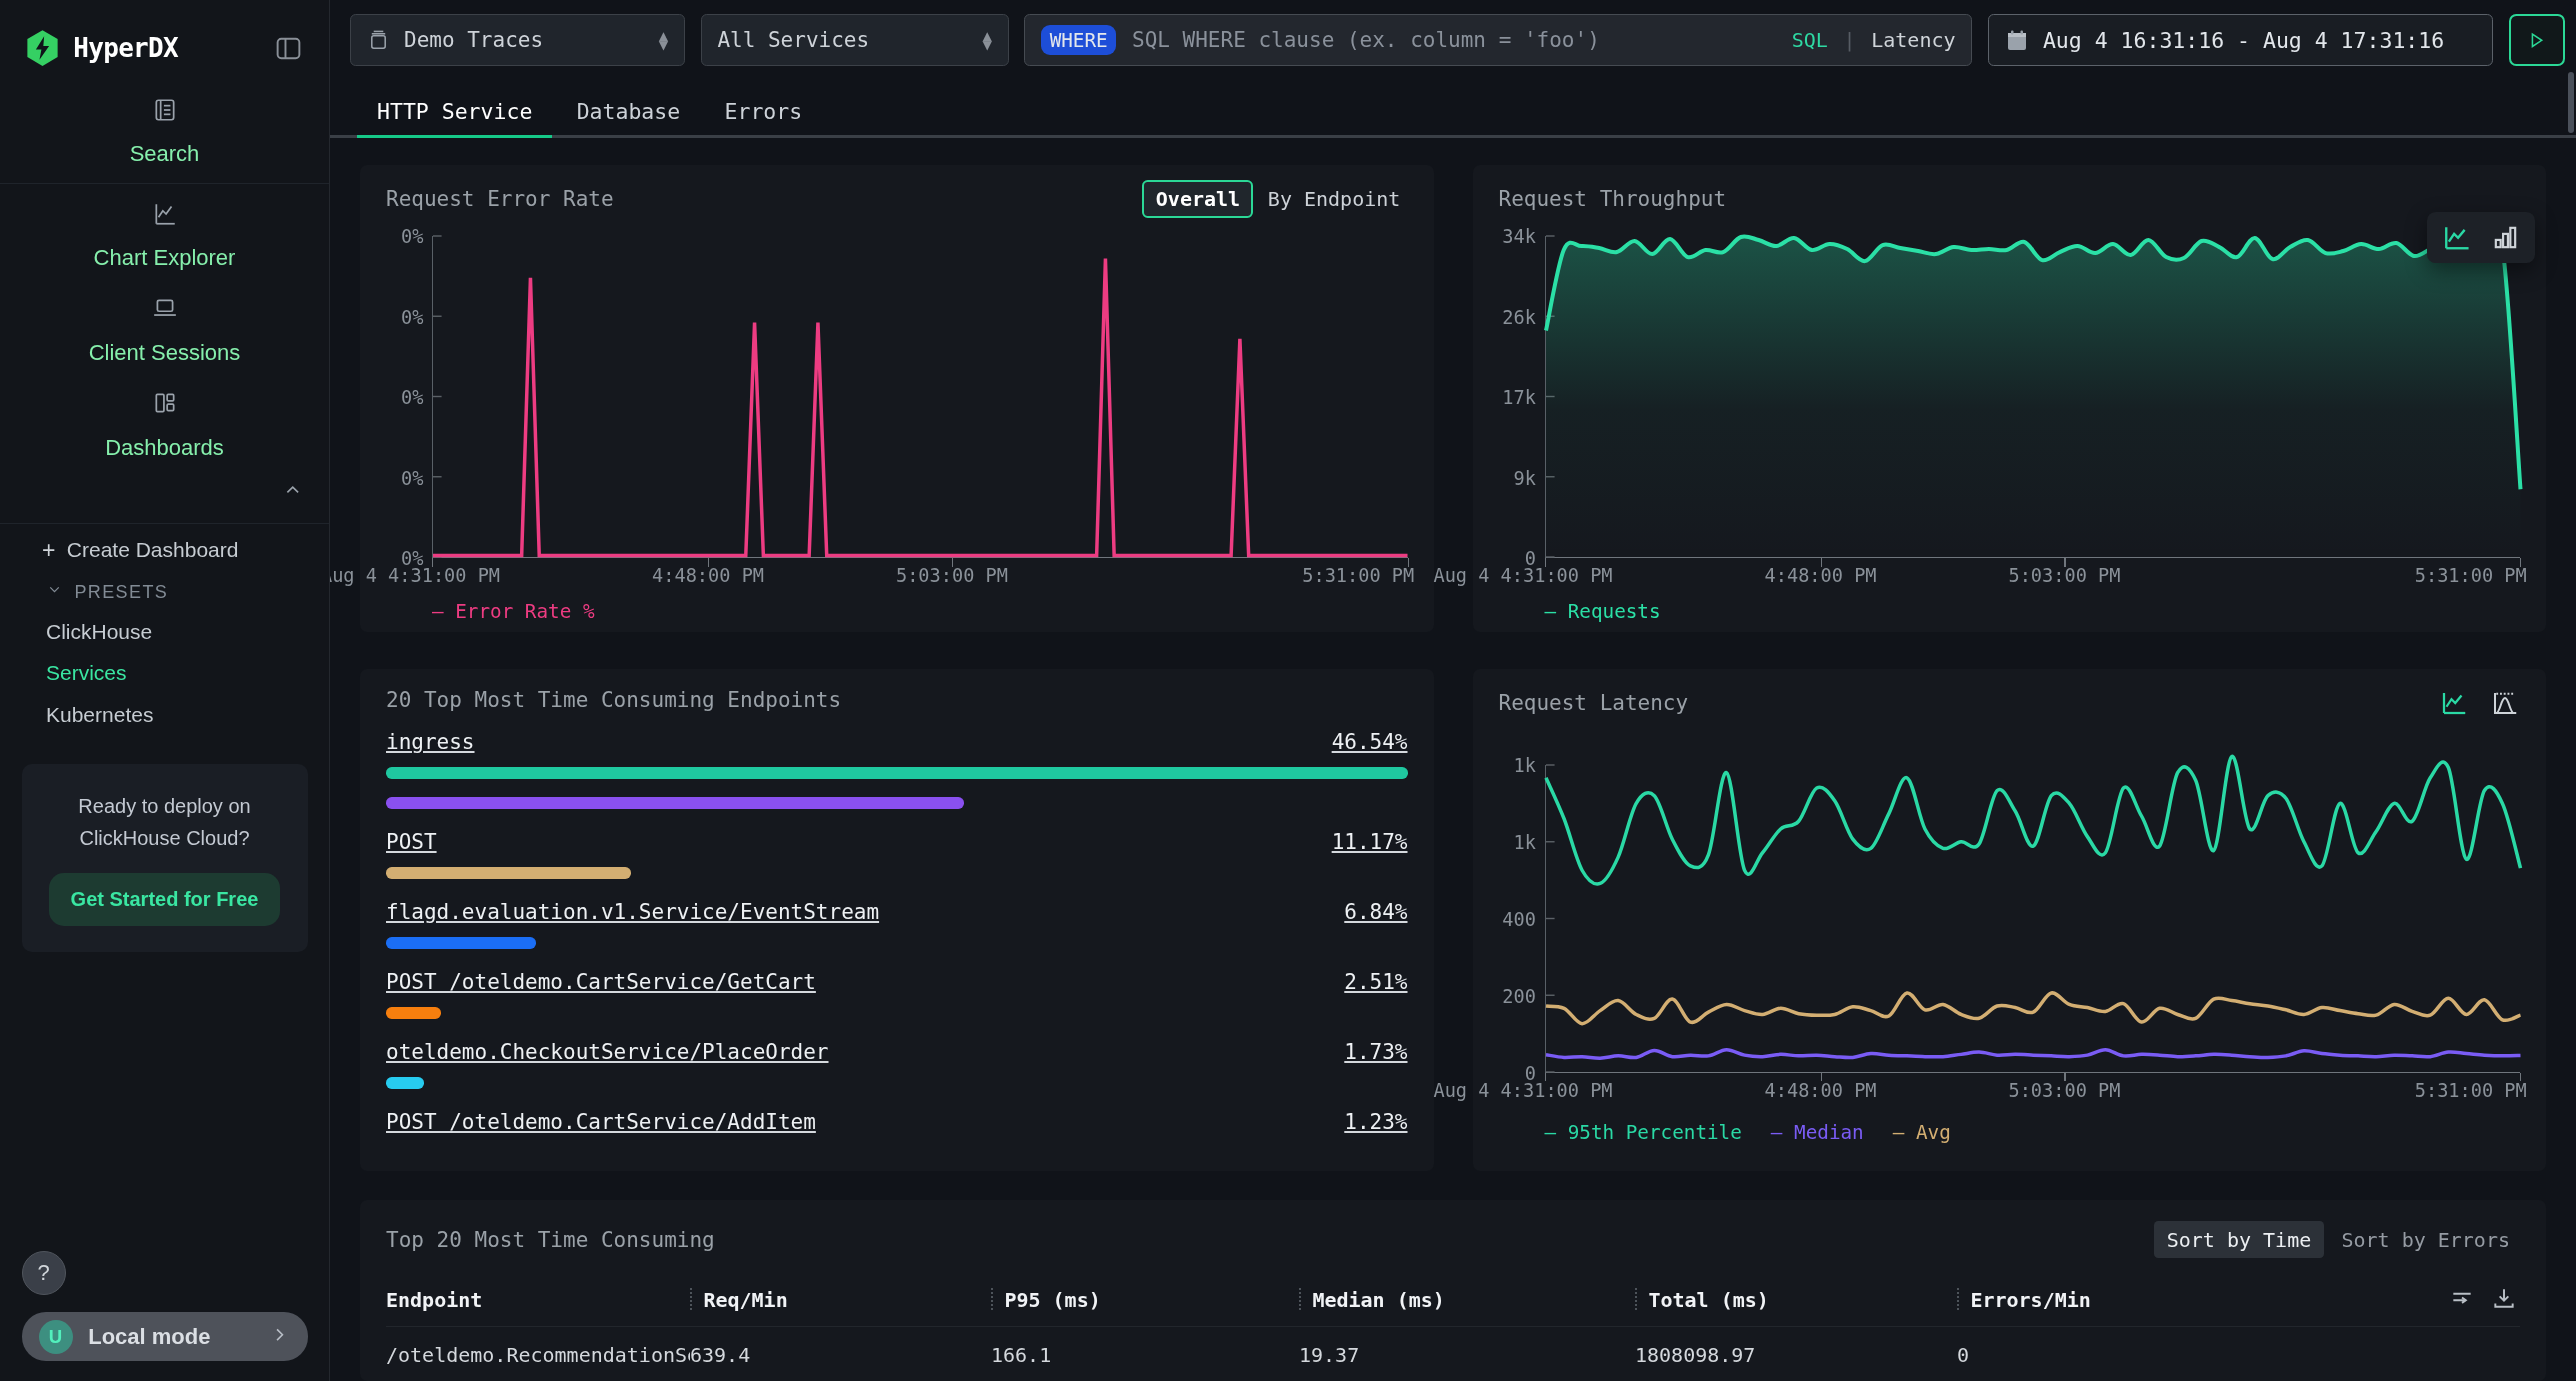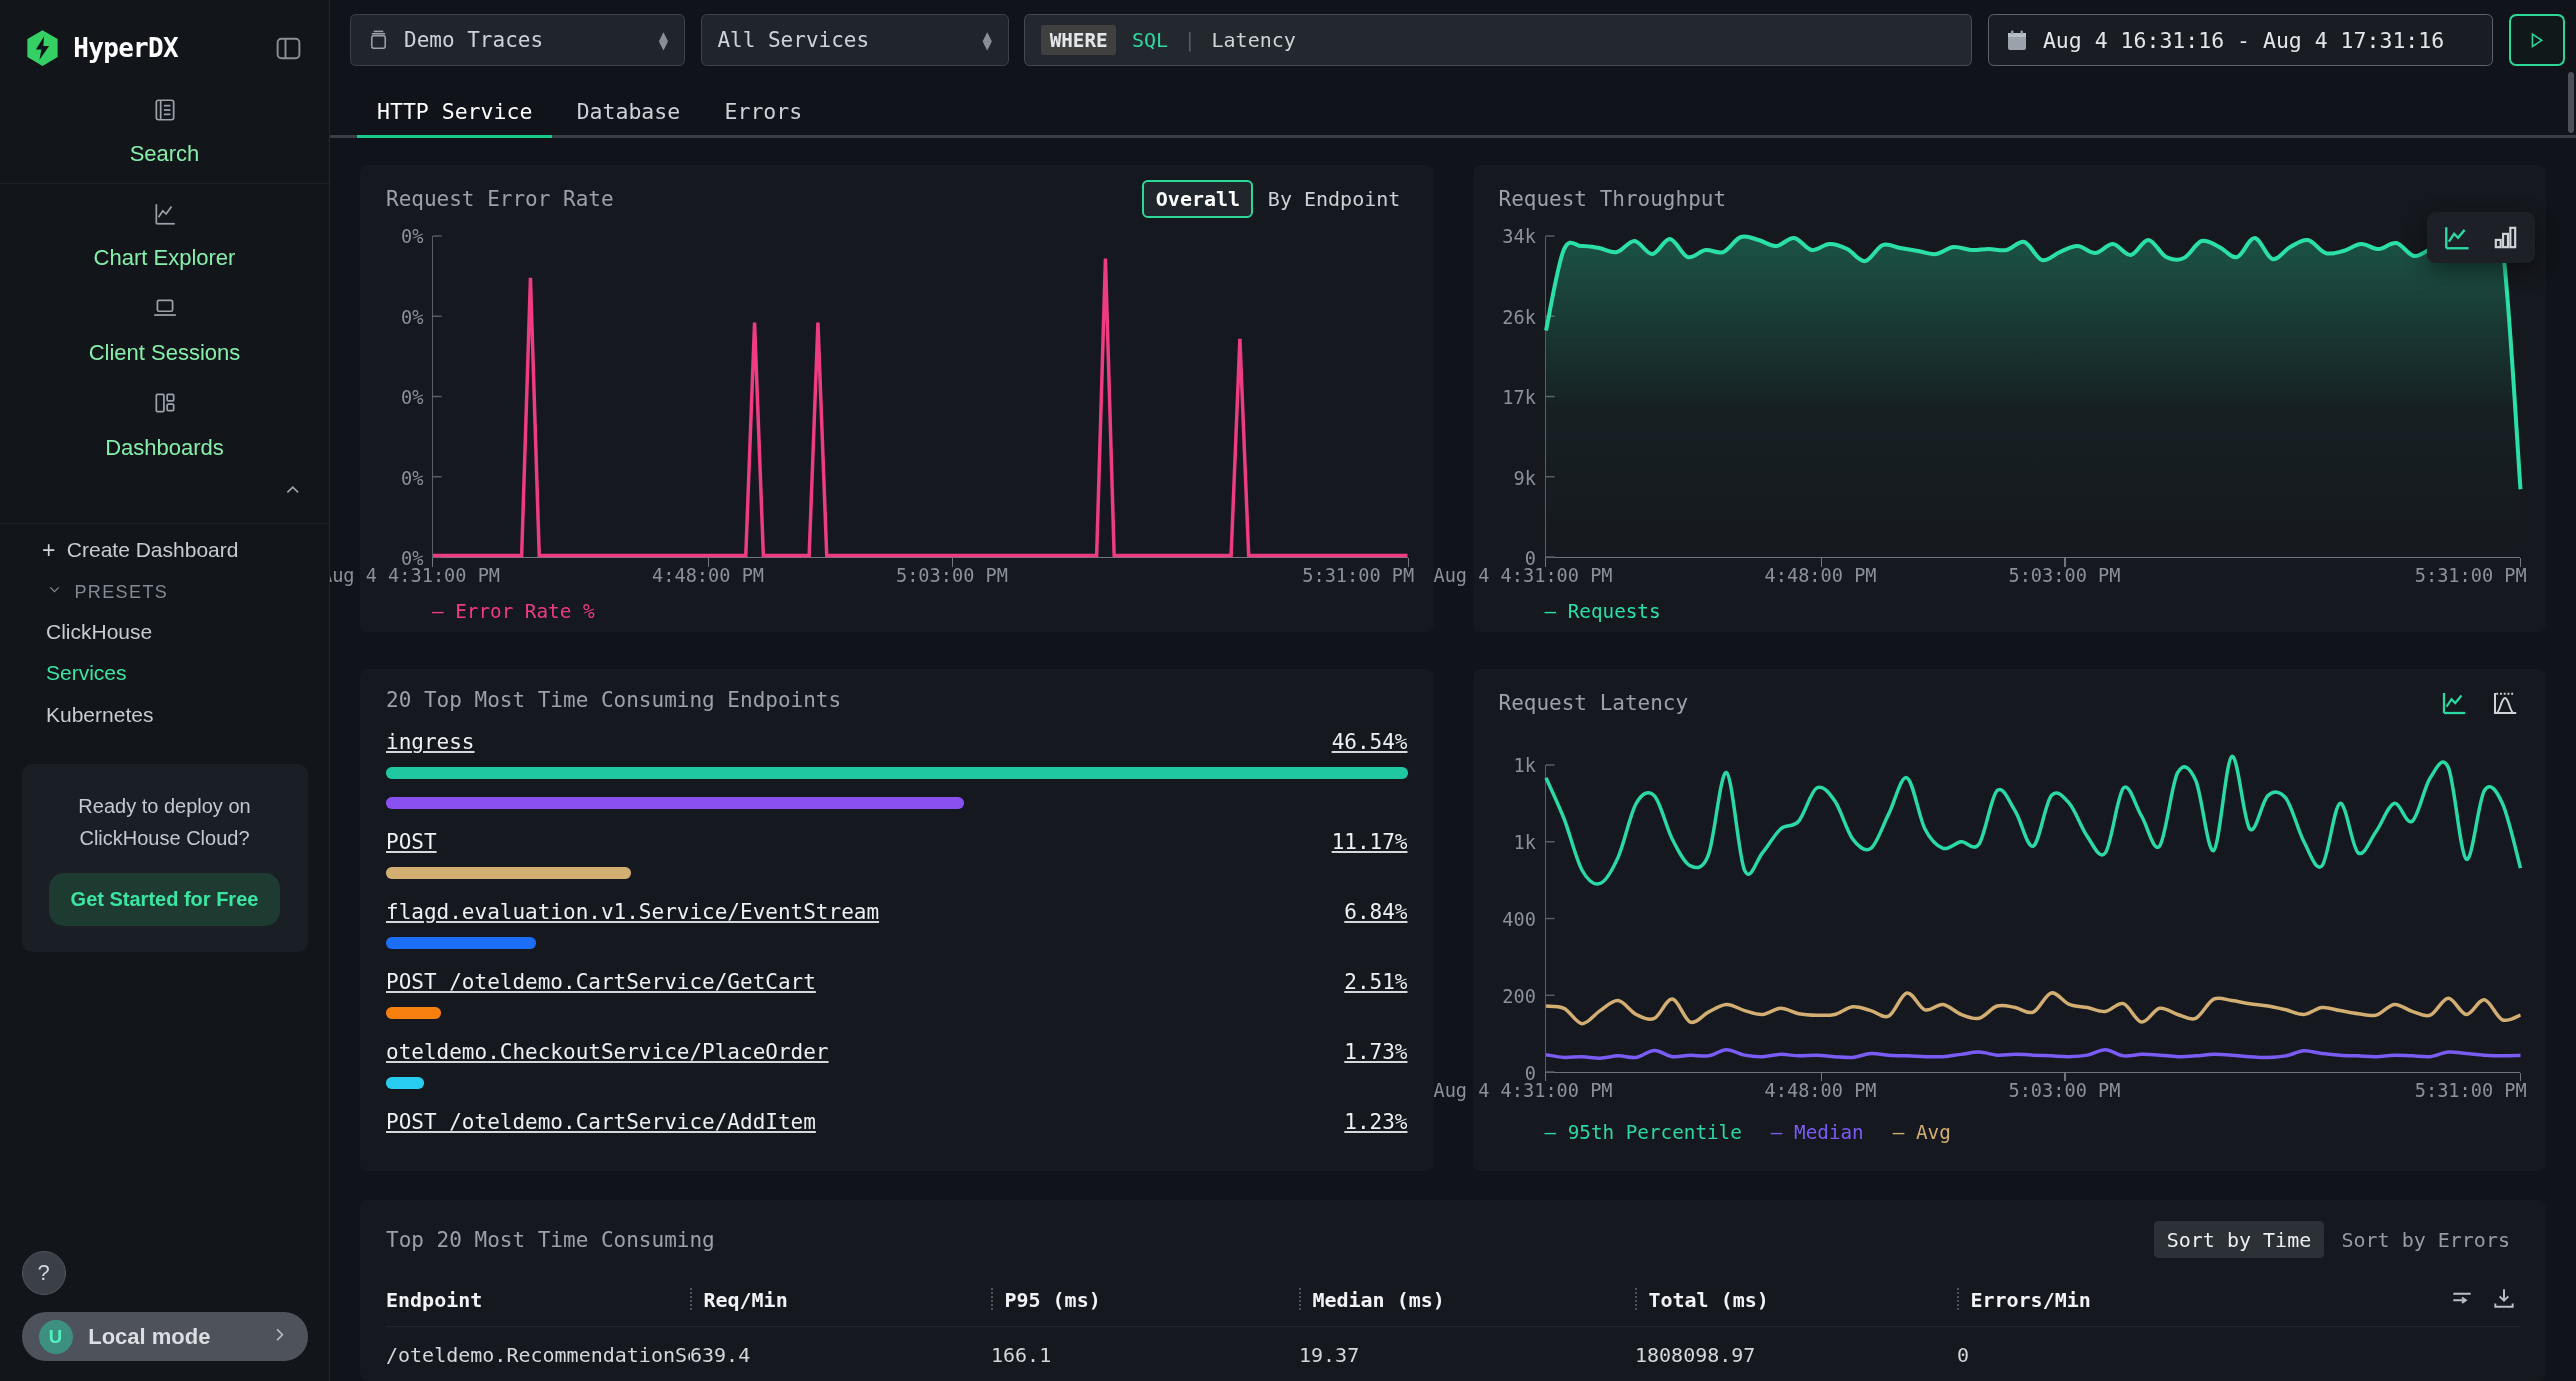--- a/index.html
+++ b/index.html
@@ -27,21 +27,21 @@
   .user-label{font-family:"Liberation Sans",sans-serif;font-size:22px;font-weight:bold;color:#dbdfe4;}
   .user-chev{margin-left:auto;color:#b9bfc7;}
   
   .main{flex:1;display:flex;flex-direction:column;background:#101319;position:relative;overflow:hidden;}
   .topbar{display:flex;gap:15.7px;align-items:center;padding:14.3px 11.4px 5.7px 20px;}
   .select{height:52px;background:#20252c;border:1.4px solid #3c4148;border-radius:5.7px;display:flex;align-items:center;gap:14.3px;padding:0 15.7px;font-size:21px;color:#ced3d9;cursor:pointer;box-sizing:border-box;}
   .sel-src{width:335px;}
   .sel-svc{width:308px;}
   .updown{margin-left:auto;color:#8a9098;display:flex;flex-direction:column;line-height:0.62;font-size:15.7px;}
   .searchbox{flex:1;height:52px;background:#23272e;border:1.4px solid #464b52;border-radius:5.7px;display:flex;align-items:center;gap:15.7px;padding:0 15.7px;box-sizing:border-box;cursor:text;}
-  .where-badge{background:#404040;border-radius:3px;padding:3.6px 8.6px;font-weight:bold;color:#e3e7eb;font-size:19.3px;}
+  .where-badge{background:#1d4ed8;border-radius:9px;padding:3.6px 8.6px;font-weight:normal;color:#e3e7eb;font-size:19.3px;}
   .placeholder{color:#8a919b;font-size:21px;flex:1;white-space:nowrap;overflow:hidden;}
   .mode-sql{color:#2ed9a3;font-size:20px;cursor:pointer;}
   .mode-sep{color:#565c64;font-size:20px;}
   .mode-lucene{color:#cfd4d9;font-size:20px;cursor:pointer;}
   .timerange{width:505px;height:52px;border:1.4px solid #5c626a;border-radius:5.7px;background:#191d23;display:flex;align-items:center;gap:14.3px;padding:0 15.7px;font-size:21.5px;color:#e2e6eb;box-sizing:border-box;cursor:pointer;}
   .runbtn{width:56px;height:52px;border:2.1px solid #2bd896;border-radius:7.2px;background:#11181a;display:flex;align-items:center;justify-content:center;box-sizing:border-box;cursor:pointer;}
   .tabs{display:flex;gap:4.3px;padding:15.7px 0 0 27px;border-bottom:3.6px solid #3a3f46;}
   .tab{font-size:21.5px;padding:11.4px 20px;color:#cdd2d8;margin-bottom:-3.6px;border-bottom:3.6px solid transparent;cursor:pointer;white-space:nowrap;}
   .tab.active{color:#ffffff;border-bottom-color:#16c988;}
   .content{padding:27px 30px 0 30px;display:flex;flex-direction:column;overflow:hidden;}
@@ -214,20 +214,21 @@
       </div>
       <div class="select sel-svc">
         <span>All Services</span>
         <span class="updown">
             <span>▲</span>
             <span>▼</span>
           </span>
       </div>
       <div class="searchbox">
         <span class="where-badge">WHERE</span>
+        <span class="placeholder">SQL WHERE clause (ex. column = 'foo')</span>
         <span class="mode-sql">SQL</span>
         <span class="mode-sep">|</span>
         <span class="mode-lucene">Latency</span>
       </div>
       <div class="timerange">
         <span style="display:flex;color:#9aa2ab;">
           <svg width="24" height="24" viewBox="0 0 24 24" fill="currentColor">
               <rect x="3" y="5" width="18" height="17" rx="2"></rect>
               <rect x="3" y="5" width="18" height="4" fill="#b9bfc6"></rect>
               <rect x="6" y="2.5" width="2.5" height="4" rx="1"></rect>

